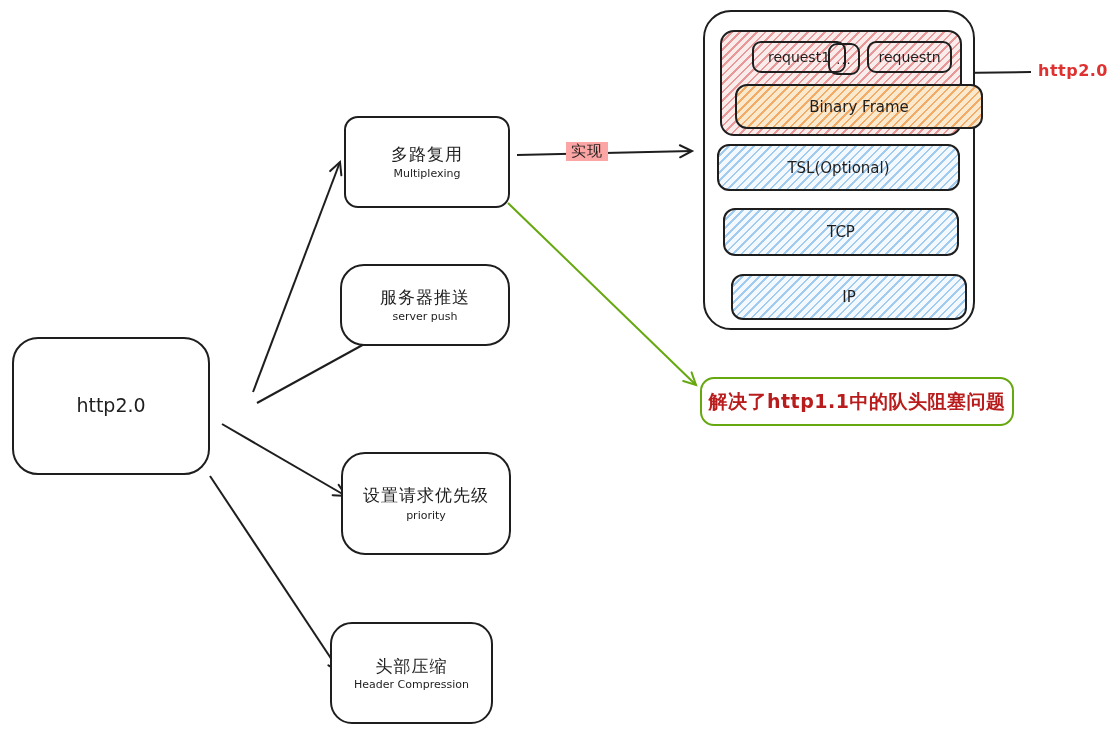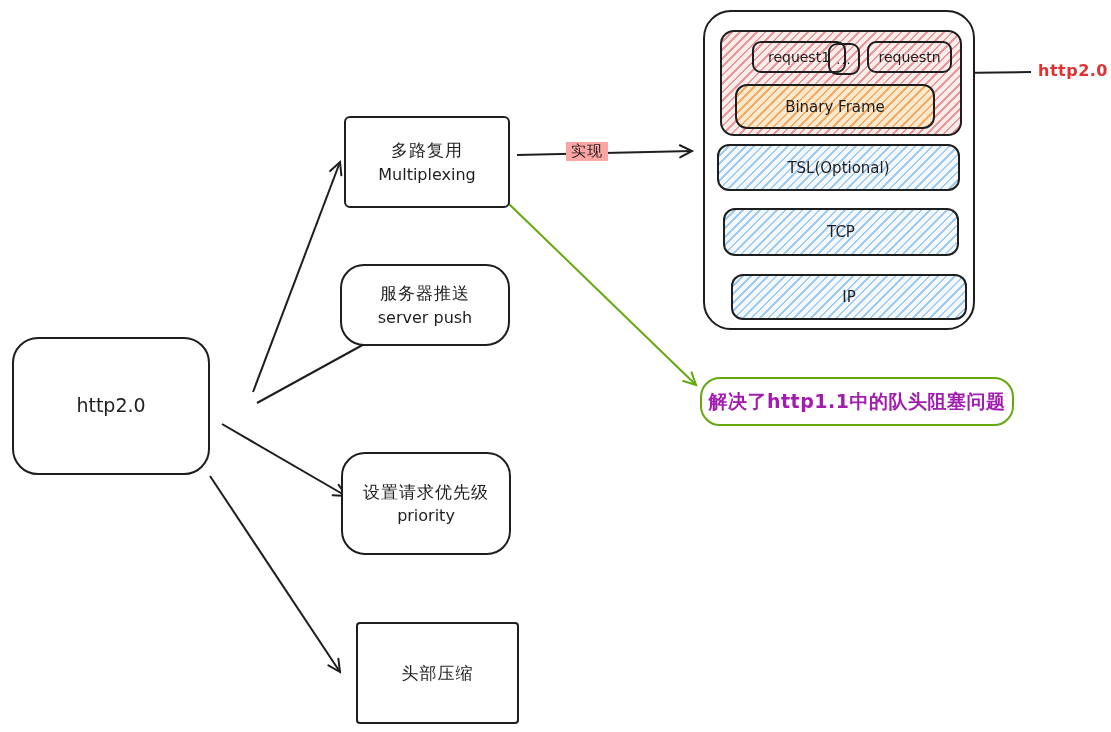--- a/index.html
+++ b/index.html
@@ -14,27 +14,27 @@
   .node {
     position: absolute;
     border: 2.2px solid #1e1e1e;
     background: #ffffff;
     display: flex; flex-direction: column;
     align-items: center; justify-content: center;
     text-align: center;
     line-height: 1.45;
   }
   .zh { font-size: 17px; letter-spacing: 1px; }
-  .en { font-size: 16px; }
+  .en { font-size: 11px; }
 
   #root-node { left: 12px; top: 337px; width: 198px; height: 138px; border-radius: 26px; font-size: 19px; }
-  #feat-multiplexing { left: 344px; top: 116px; width: 166px; height: 92px; border-radius: 6px; text-align: center; }
+  #feat-multiplexing { left: 344px; top: 116px; width: 166px; height: 92px; border-radius: 14px; text-align: center; }
   #feat-serverpush  { left: 340px; top: 264px; width: 170px; height: 82px; border-radius: 24px; }
   #feat-priority    { left: 341px; top: 452px; width: 170px; height: 103px; border-radius: 24px; }
-  #feat-headercomp  { left: 356px; top: 622px; width: 163px; height: 102px; border-radius: 4px; }
+  #feat-headercomp  { left: 330px; top: 622px; width: 163px; height: 102px; border-radius: 22px; }
   #feat-headercomp .en { line-height: 1.3; }
 
   
   #stack-outer {
     position: absolute; left: 703px; top: 10px; width: 272px; height: 320px;
     border: 2.4px solid #1e1e1e; border-radius: 28px; background: #fff;
   }
   .hatch-red {
     background-color: #fbecec;
     background-image: repeating-linear-gradient(135deg, rgba(217,83,83,0.55) 0 1.8px, transparent 1.8px 6px);
@@ -54,21 +54,21 @@
   .req-box {
     position: absolute; top: 9px; height: 32px;
     border: 2px solid #1e1e1e; border-radius: 9px;
     display: flex; align-items: center; justify-content: center;
     font-size: 14px; background: transparent;
   }
   #req-1 { left: 30px;  width: 94px; }
   #req-dots { left: 106px; top: 11px; width: 32px; height: 32px; font-size: 13px; letter-spacing: 1px; }
   #req-n { left: 145px; width: 85px; }
   #binary-frame {
-    position: absolute; left: 13px; top: 52px; width: 200px; height: 45px;
+    position: absolute; left: 13px; top: 52px; width: 248px; height: 45px;
     border: 2px solid #1e1e1e; border-radius: 12px;
     display: flex; align-items: center; justify-content: center; font-size: 15px;
   }
   .layer {
     position: absolute; border: 2px solid #1e1e1e; border-radius: 12px;
     display: flex; align-items: center; justify-content: center; font-size: 15px;
   }
   #layer-tsl { left: 12px; top: 132px; width: 243px; height: 47px; }
   #layer-tcp { left: 18px; top: 196px; width: 236px; height: 48px; }
   #layer-ip  { left: 18px; top: 262px; width: 236px; height: 46px; margin-left: 8px; }
@@ -78,22 +78,22 @@
     text-align: center; font-size: 15px; letter-spacing: 1px;
   }
 
   #pointer-label {
     position: absolute; left: 1038px; top: 61px;
     font-size: 16px; font-weight: bold; color: #e03131; letter-spacing: 0.5px;
   }
 
   #note-box {
     position: absolute; left: 700px; top: 377px; width: 314px; height: 49px;
-    border: 2.2px solid #66a80f; border-radius: 20px; background: #fff;
-    color: #a21caf; font-size: 19px; font-weight: bold;
+    border: 2.2px solid #66a80f; border-radius: 14px; background: #fff;
+    color: #b91c1c; font-size: 19px; font-weight: bold;
     display: flex; align-items: center; justify-content: center;
     letter-spacing: 0.5px;
   }
 
   #realize-label {
     position: absolute; left: 566px; top: 142px;
     background: #fca5a5; padding: 0 5px; font-size: 15px; letter-spacing: 1px;
   }
 
   svg.edges { position: absolute; inset: 0; pointer-events: none; }
@@ -133,20 +133,21 @@
   <div class="node" id="feat-serverpush">
     <span class="zh">服务器推送</span>
     <span class="en">server push</span>
   </div>
   <div class="node" id="feat-priority">
     <span class="zh">设置请求优先级</span>
     <span class="en">priority</span>
   </div>
   <div class="node" id="feat-headercomp">
     <span class="zh">头部压缩</span>
+    <span class="en">Header Compression</span>
   </div>
 
   <div id="realize-label">实现</div>
 
   <div id="stack-outer">
     <div id="frames-group" class="hatch-red">
       <div class="req-box" id="req-1">request1</div>
       <div class="req-box" id="req-dots">...</div>
       <div class="req-box" id="req-n">requestn</div>
       <div id="binary-frame" class="hatch-orange">Binary Frame</div>

